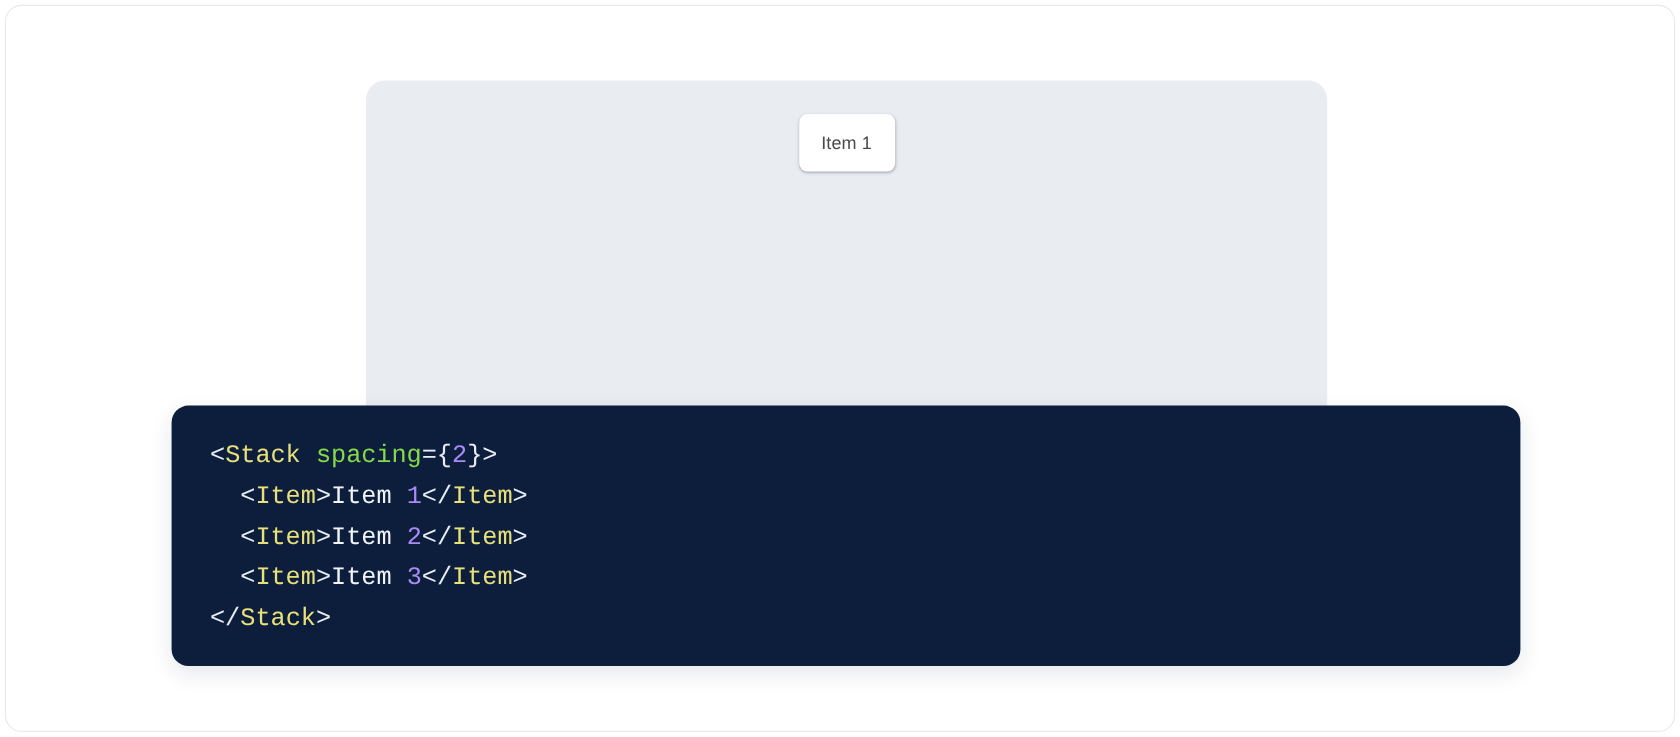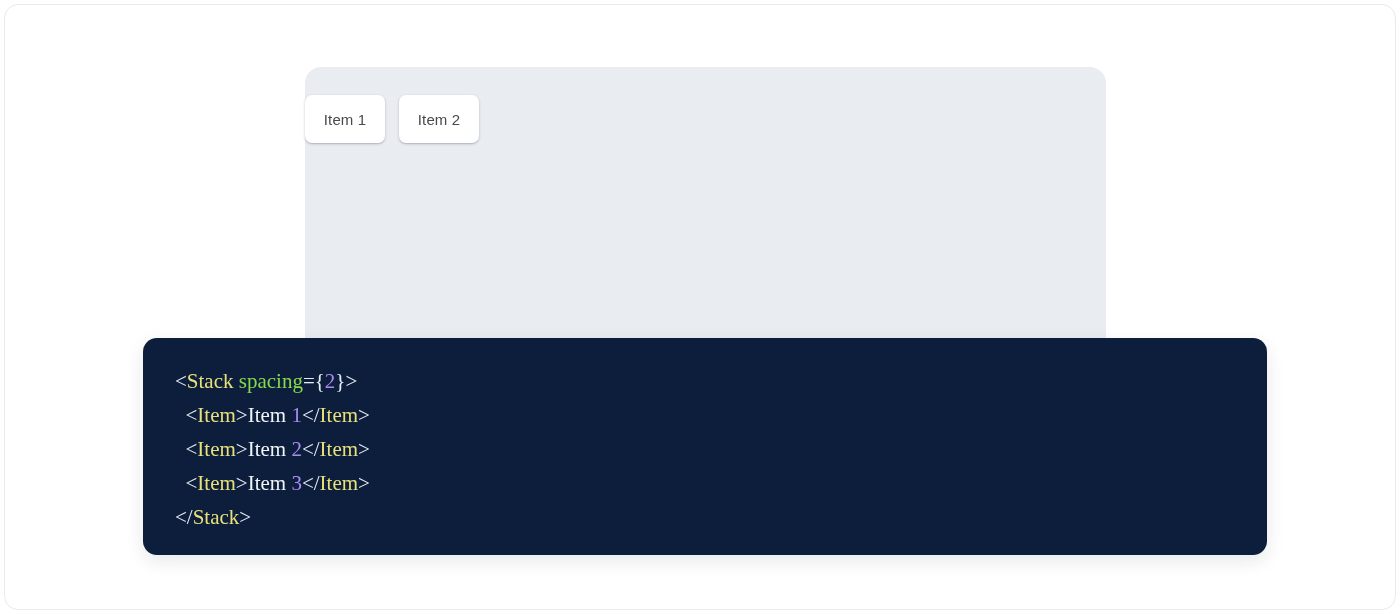--- a/index.html
+++ b/index.html
@@ -40,23 +40,23 @@
     box-sizing: border-box;
   }
 
   
   .stack {
     position: absolute;
     left: 0;
     top: 28px;
     width: 801px;
     display: flex;
-    flex-direction: row;
+    flex-direction: column;
     align-items: center;
-    gap: 14px;
+    gap: 43px;
   }
 
   .stack-item {
     width: 80px;
     height: 48px;
     background: #ffffff;
     border-radius: 7px;
     box-shadow: 0 1px 3px rgba(22, 30, 46, 0.20), 0 1px 1px rgba(22, 30, 46, 0.10);
     display: flex;
     align-items: center;
@@ -76,21 +76,21 @@
     height: 217px;
     background: #0c1e3c;
     border-radius: 14px;
     box-sizing: border-box;
     padding: 26px 0 0 32px;
     box-shadow: 0 6px 18px rgba(12, 30, 60, 0.10);
   }
 
   .code-block pre {
     margin: 0;
-    font-family: Liberation Serif, serif;
+    font-family: Liberation Mono, monospace;
     font-size: 21px;
     line-height: 34px;
     color: #e6edf3;
     white-space: pre;
   }
 
   .tok-punct { color: #e8edf4; }
   .tok-tag   { color: #e8e07a; }
   .tok-attr  { color: #86d94a; }
   .tok-num   { color: #a98bf5; }
@@ -99,23 +99,20 @@
 </head>
 <body>
 
 <div class="page-frame">
 
   <div class="preview-panel">
     <div class="stack" id="stack-container">
         <div class="stack-item">
           <span>Item 1</span>
         </div>
-        <div class="stack-item">
-          <span>Item 2</span>
-        </div>
       </div>
   </div>
 
   <div class="code-block">
     <pre id="code-pre"><span><span class="tok-punct">&lt;</span><span class="tok-tag">Stack</span><span class="tok-punct"> </span><span class="tok-attr">spacing</span><span class="tok-punct">={</span><span class="tok-num">2</span><span class="tok-punct">}&gt;</span></span>
 <span><span class="tok-punct">  &lt;</span><span class="tok-tag">Item</span><span class="tok-punct">&gt;</span><span class="tok-text">Item </span><span class="tok-num">1</span><span class="tok-punct">&lt;/</span><span class="tok-tag">Item</span><span class="tok-punct">&gt;</span></span>
 <span><span class="tok-punct">  &lt;</span><span class="tok-tag">Item</span><span class="tok-punct">&gt;</span><span class="tok-text">Item </span><span class="tok-num">2</span><span class="tok-punct">&lt;/</span><span class="tok-tag">Item</span><span class="tok-punct">&gt;</span></span>
 <span><span class="tok-punct">  &lt;</span><span class="tok-tag">Item</span><span class="tok-punct">&gt;</span><span class="tok-text">Item </span><span class="tok-num">3</span><span class="tok-punct">&lt;/</span><span class="tok-tag">Item</span><span class="tok-punct">&gt;</span></span>
 <span><span class="tok-punct">&lt;/</span><span class="tok-tag">Stack</span><span class="tok-punct">&gt;</span></span></pre>
   </div>

